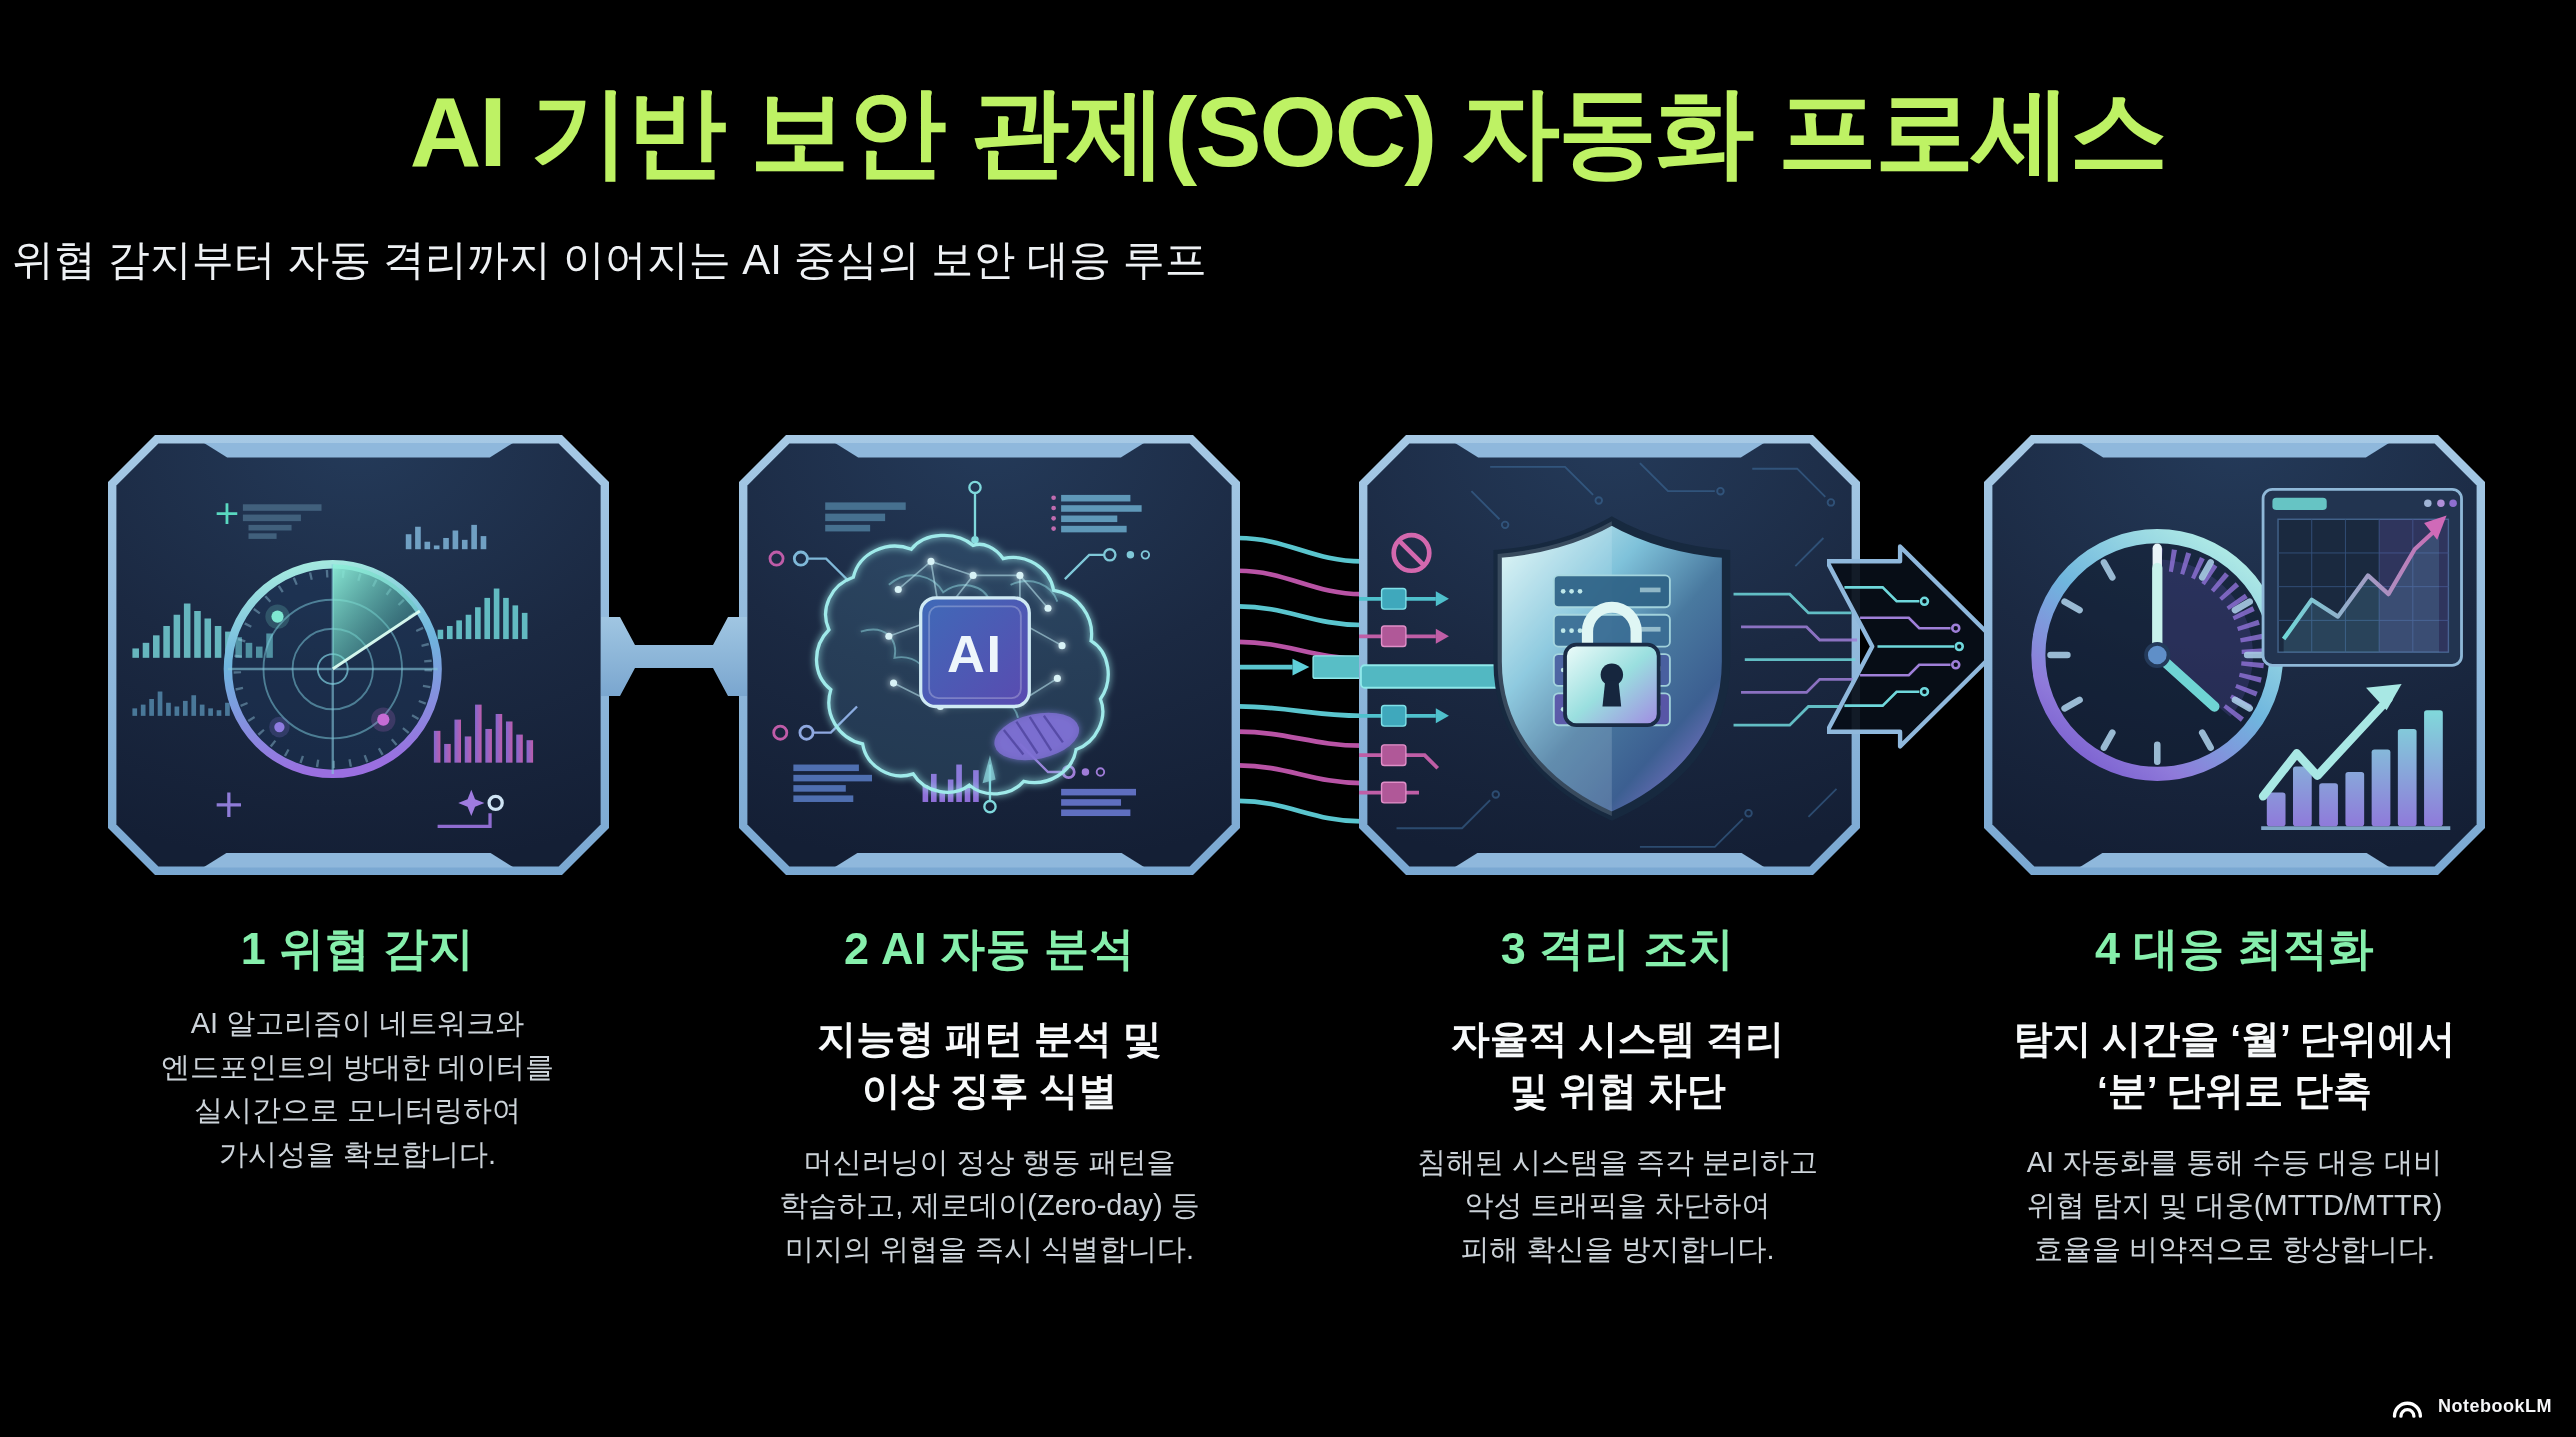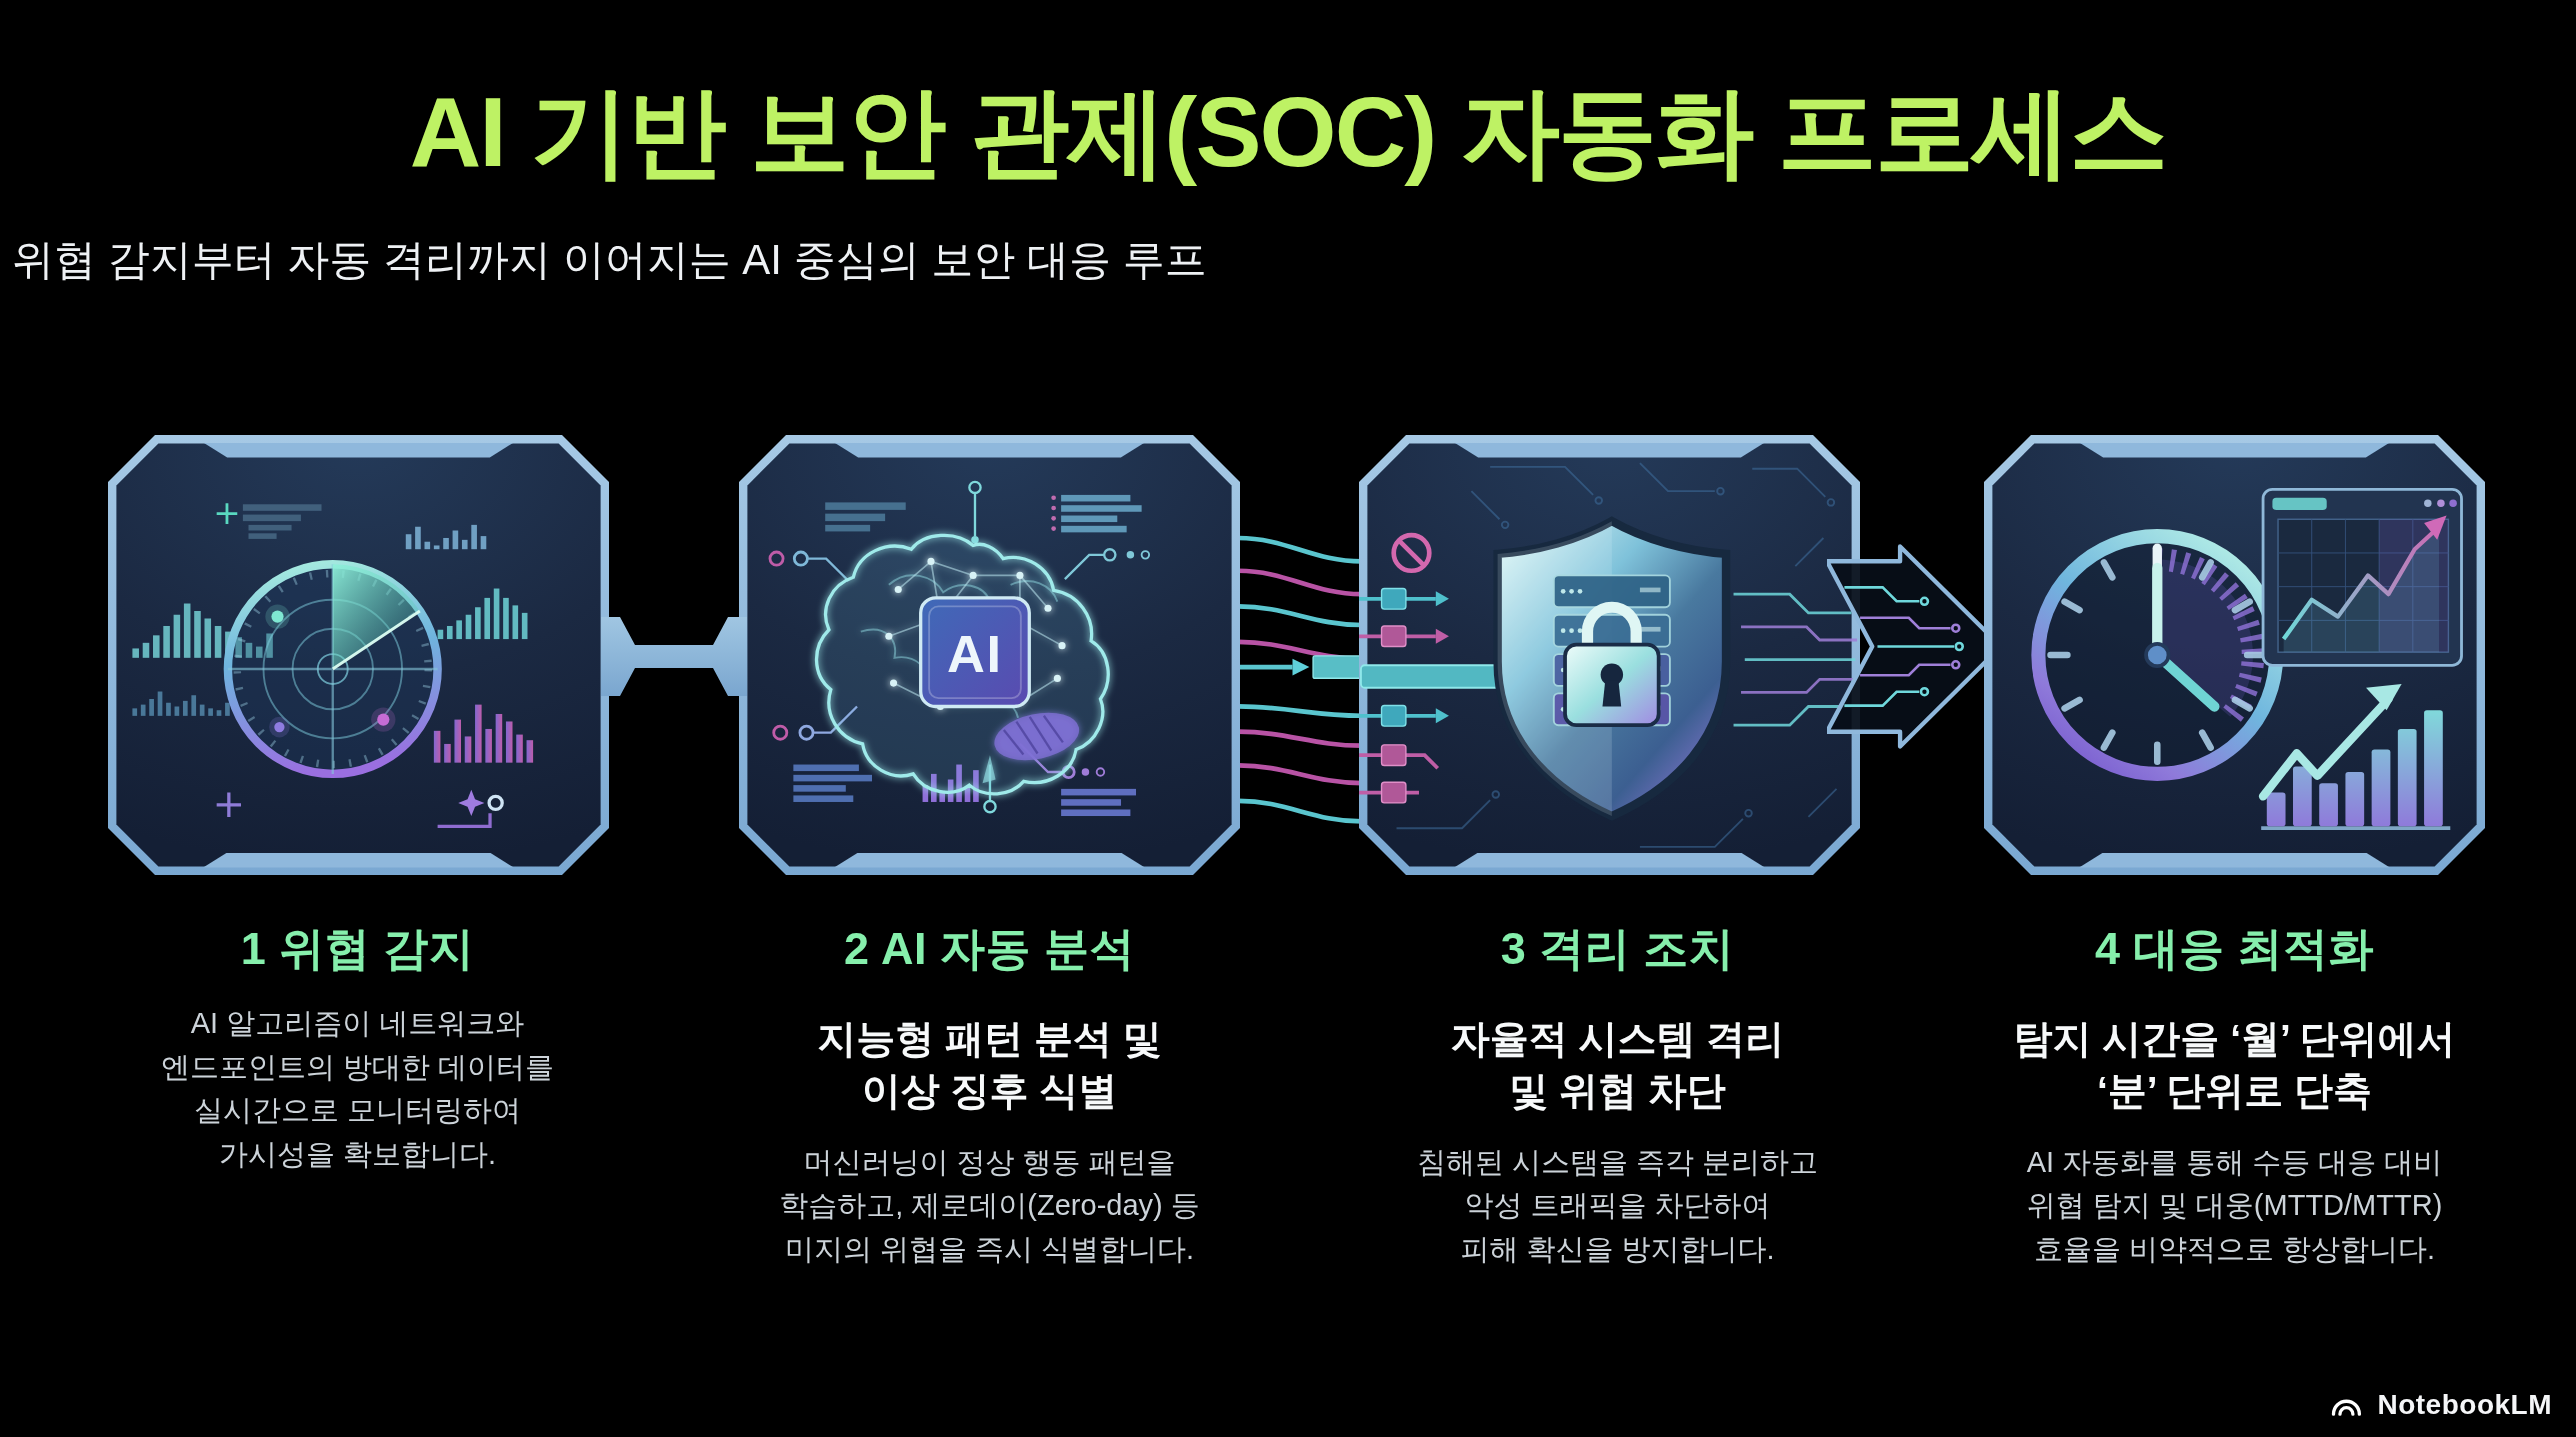--- a/index.html
+++ b/index.html
@@ -36,22 +36,22 @@
   .lines-2-3{position:absolute;left:1238px;top:524px;width:124px;height:318px;z-index:1;}
   .arrow-3-4{position:absolute;left:1827px;top:538px;width:174px;height:217px;z-index:3;}
 
   
   .step-text{position:absolute;top:919px;width:599px;text-align:center;}
   .step-title{font-size:45px;font-weight:800;color:#86efac;letter-spacing:0.5px;}
   .step-sub{margin-top:34px;font-size:39px;font-weight:800;color:#f7f9fa;line-height:1.34;}
   .step-desc{margin-top:23px;font-size:29px;font-weight:400;color:#ccd3d9;line-height:1.5;}
 
   
-  .brand{position:absolute;right:24px;bottom:17px;display:flex;gap:13px;
-    font-size:28px;font-weight:600;color:#f5f6f8;letter-spacing:0.5px;}
+  .brand{position:absolute;right:24px;bottom:17px;display:flex;align-items:center;gap:13px;
+    font-size:18px;font-weight:600;color:#f5f6f8;letter-spacing:0.5px;}
 </style>
 </head>
 <body>
 
 <div class="main-title">AI 기반 보안 관제(SOC) 자동화 프로세스</div>
 <div class="main-subtitle">위협 감지부터 자동 격리까지 이어지는 AI 중심의 보안 대응 루프</div>
 
 <div class="card" style="left:108px">
   <div class="frame"></div>
   <div class="frame-inner"></div>

